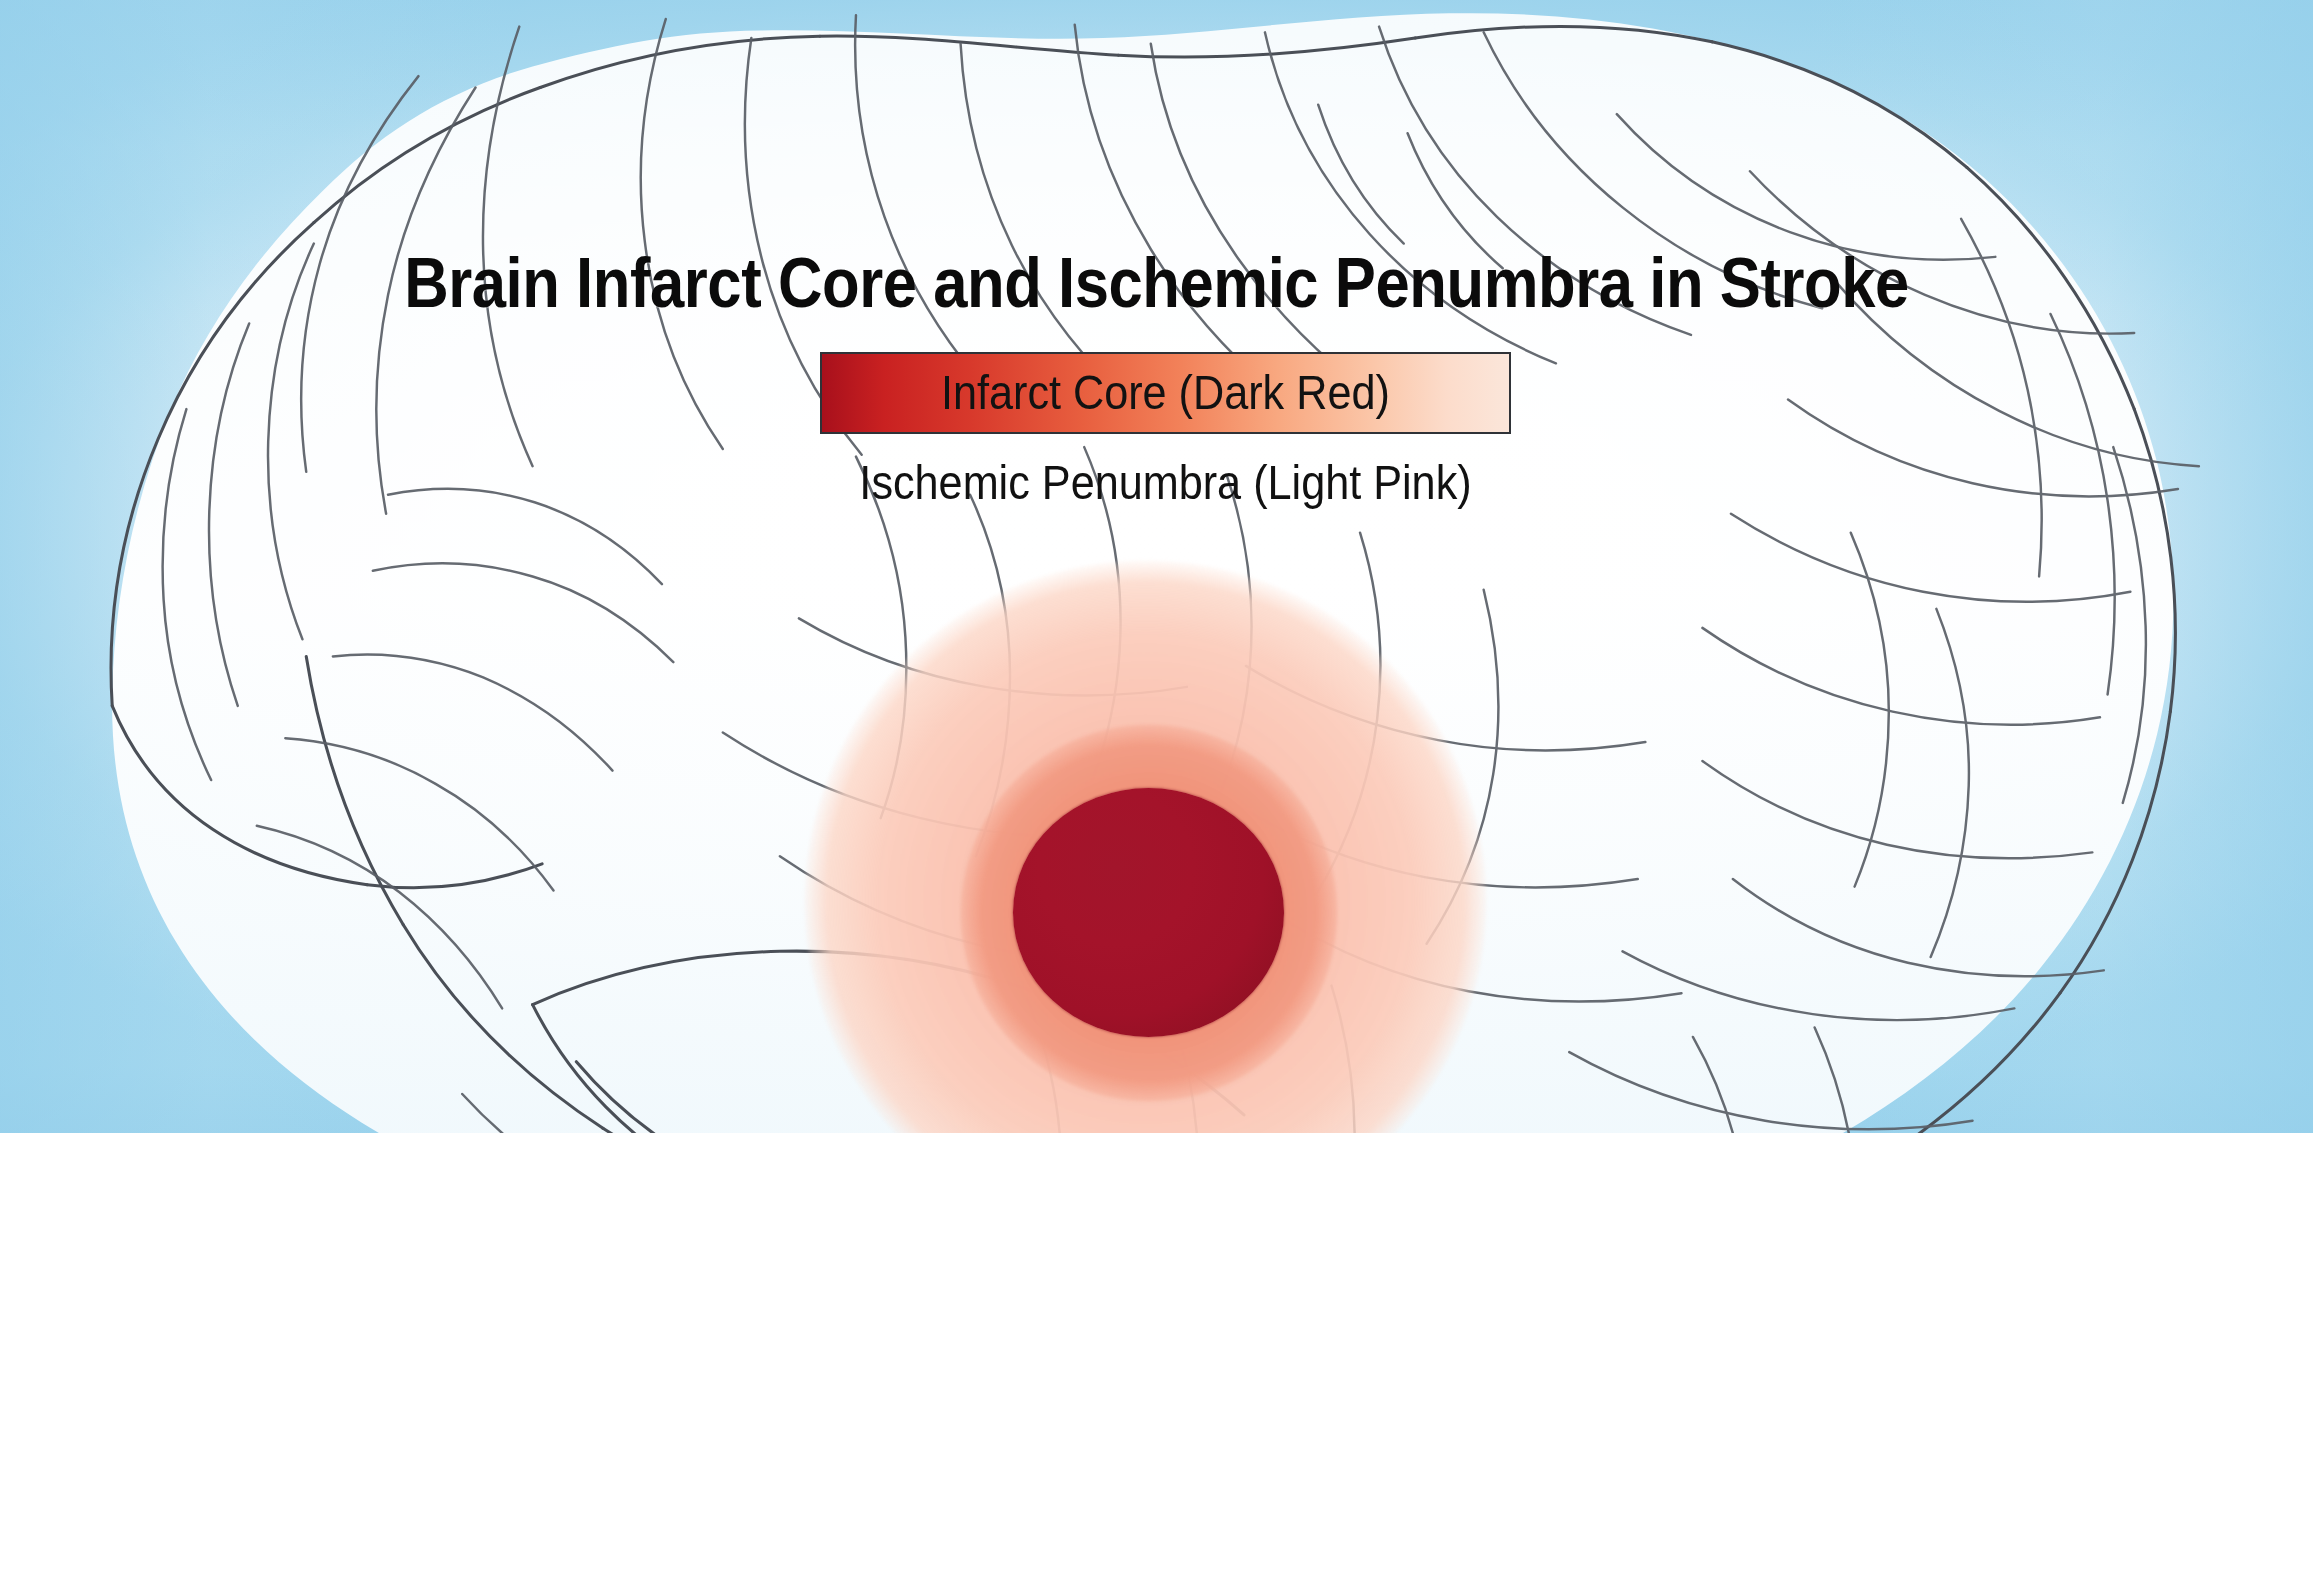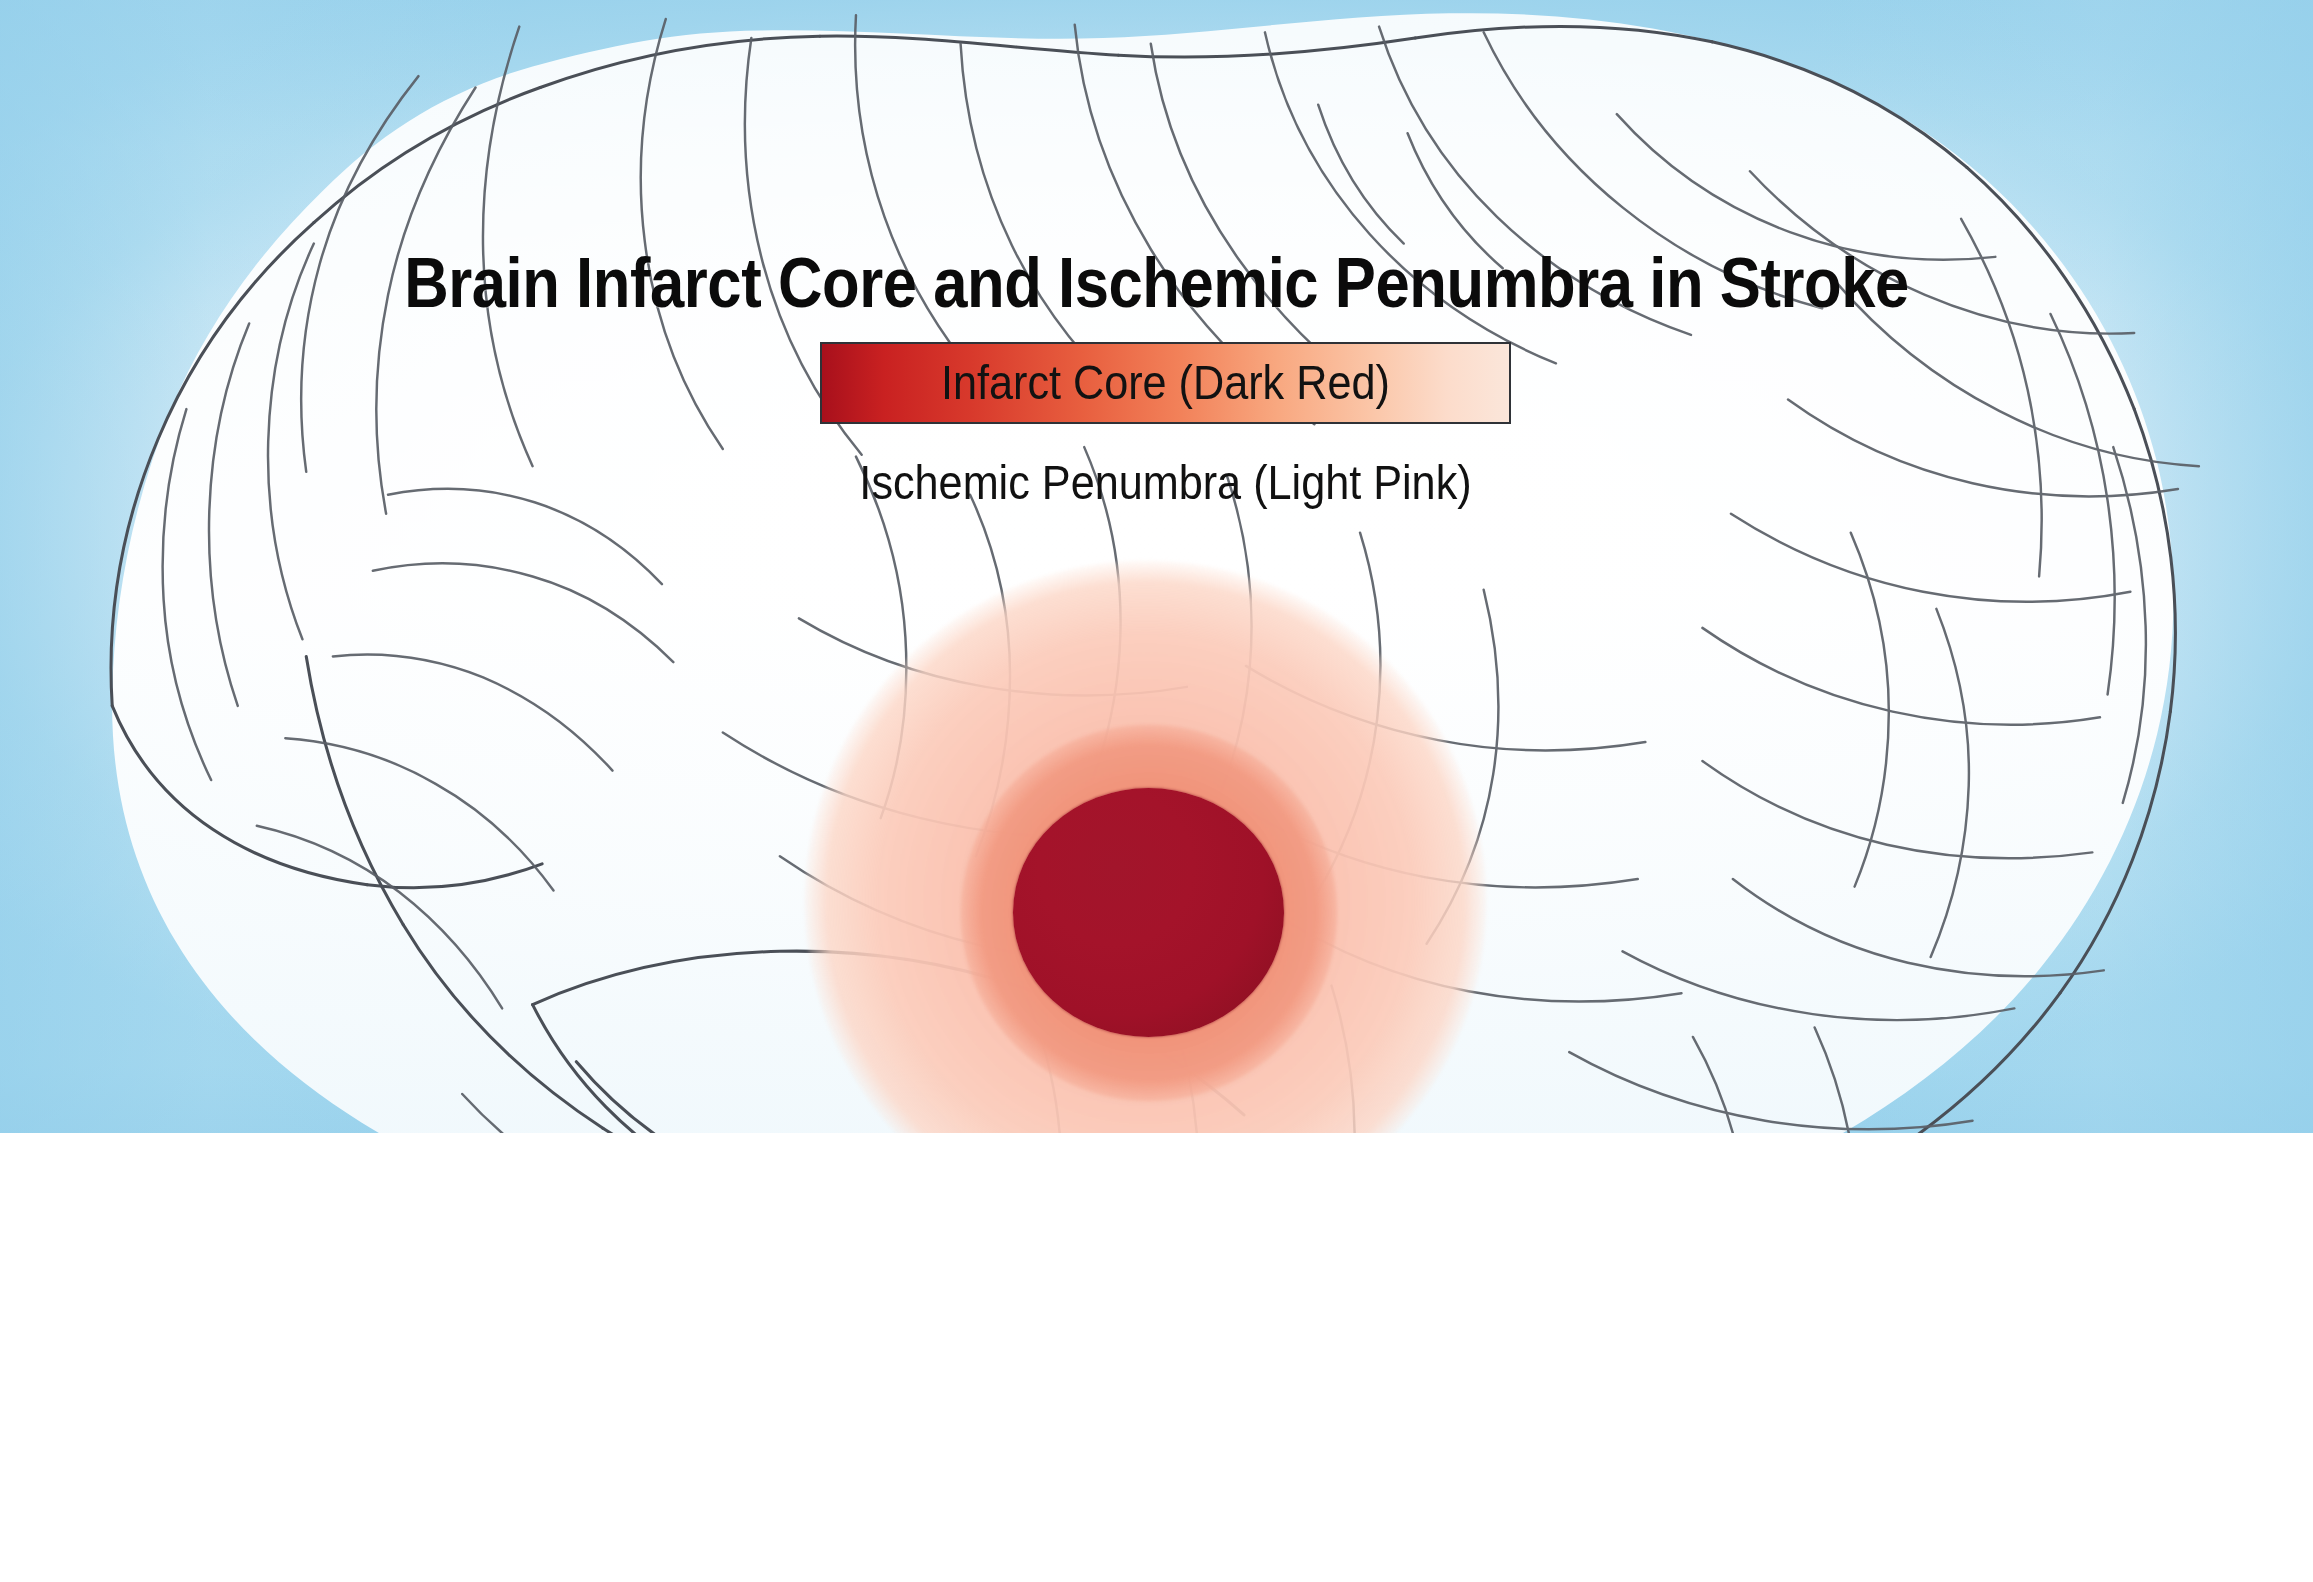--- a/index.html
+++ b/index.html
@@ -127,21 +127,21 @@
     transform: scaleX(0.88);
     transform-origin: 50% 50%;
     white-space: nowrap;
     text-shadow: 0 1px 0 rgba(255,255,255,0.35);
   }
 
   
   .legend-bar {
     position: absolute;
     left: 820px;
-    top: 342px;
+    top: 352px;
     width: 691px;
     height: 82px;
     border: 2.9px solid #2f3237;
     box-sizing: border-box;
     background: linear-gradient(to right,
         #a8101c 0%,
         #c92121 9%,
         #d83a2c 22%,
         #e85f3f 38%,
         #f28159 52%,

